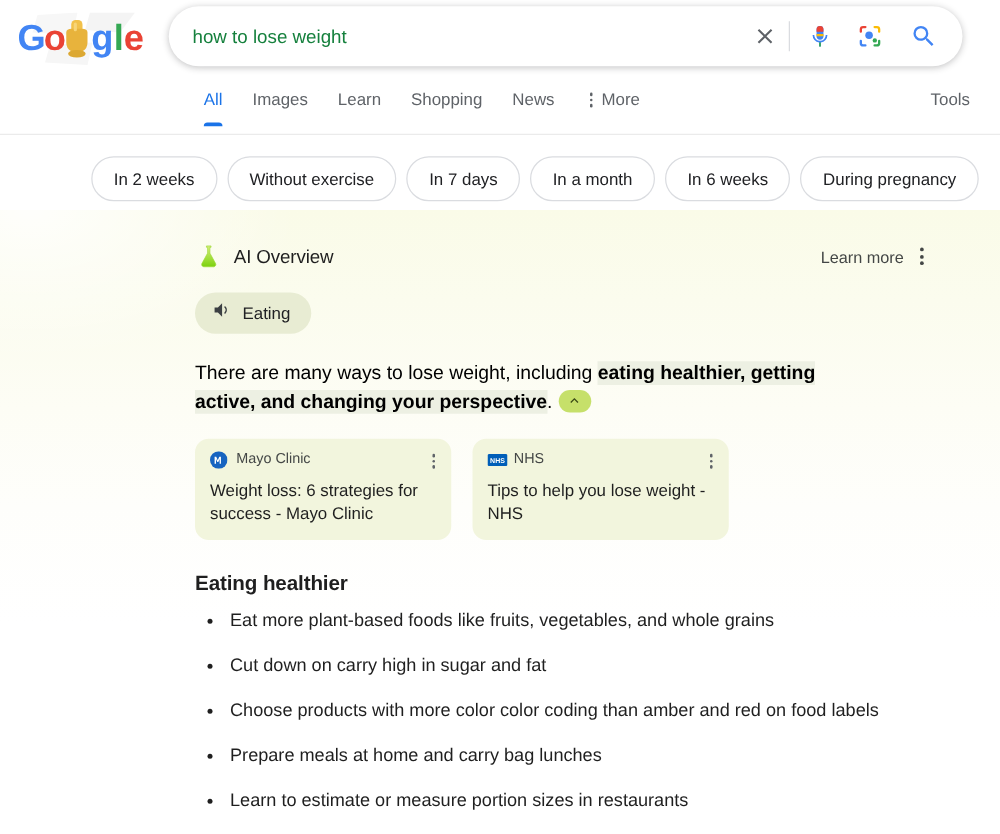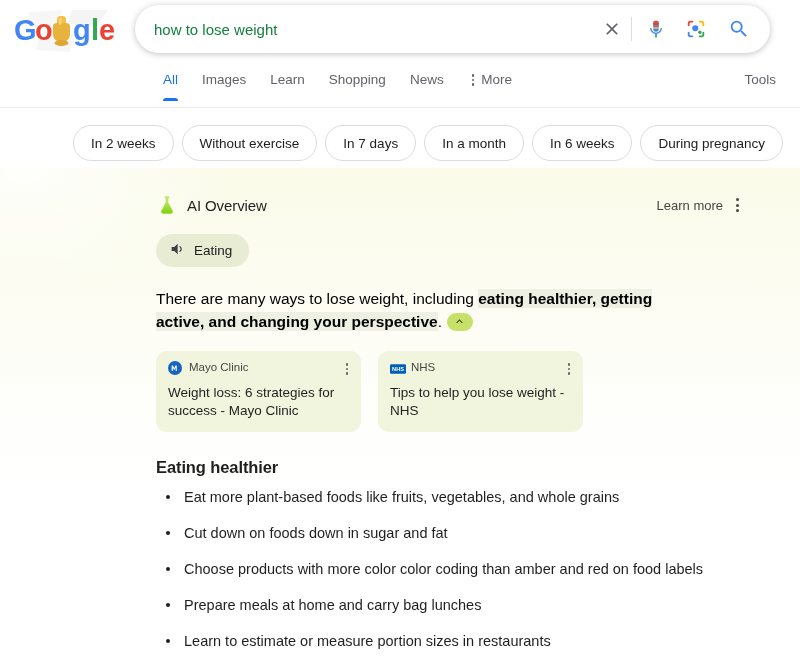--- a/index.html
+++ b/index.html
@@ -540,21 +540,21 @@
             </span>
         </div>
         <div class="card-title">Tips to help you lose weight - NHS</div>
       </div>
     </div>
 
     <div class="sec-head">Eating healthier</div>
 
     <ul class="blist">
       <li>Eat more plant-based foods like fruits, vegetables, and whole grains</li>
-      <li>Cut down on foods down in sugar and fat</li>
+      <li>Cut down on carry high in sugar and fat</li>
       <li>Choose products with more color color coding than amber and red on food labels</li>
       <li>Prepare meals at home and carry bag lunches</li>
       <li>Learn to estimate or measure portion sizes in restaurants</li>
 
     </ul>
 
   </div>
 </div>
 
 </body></html>

